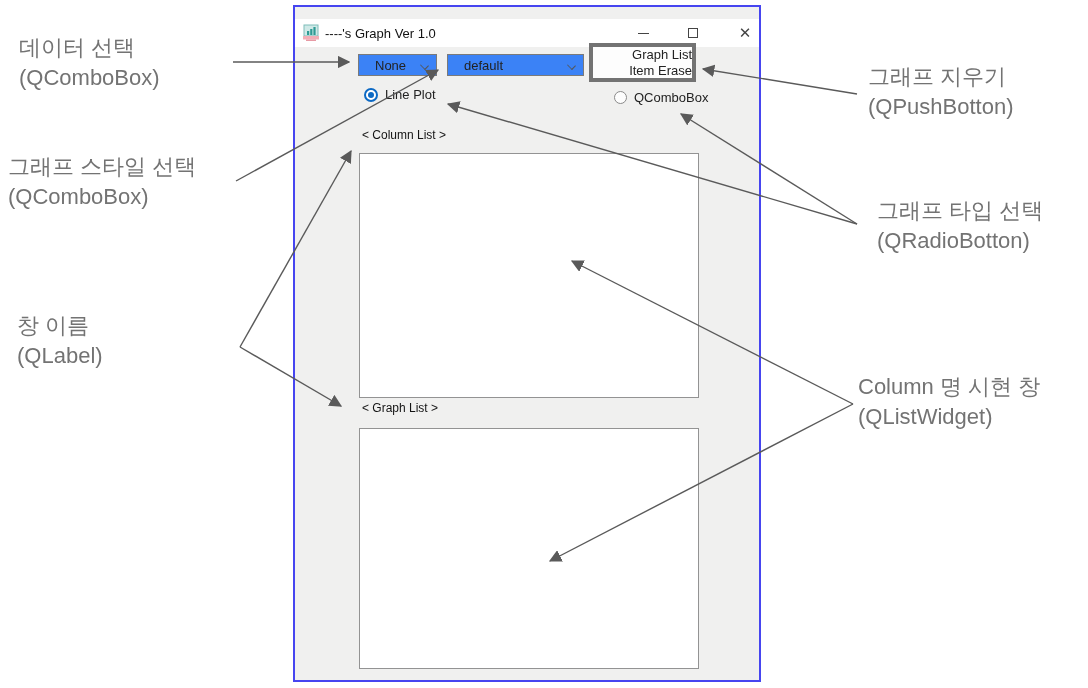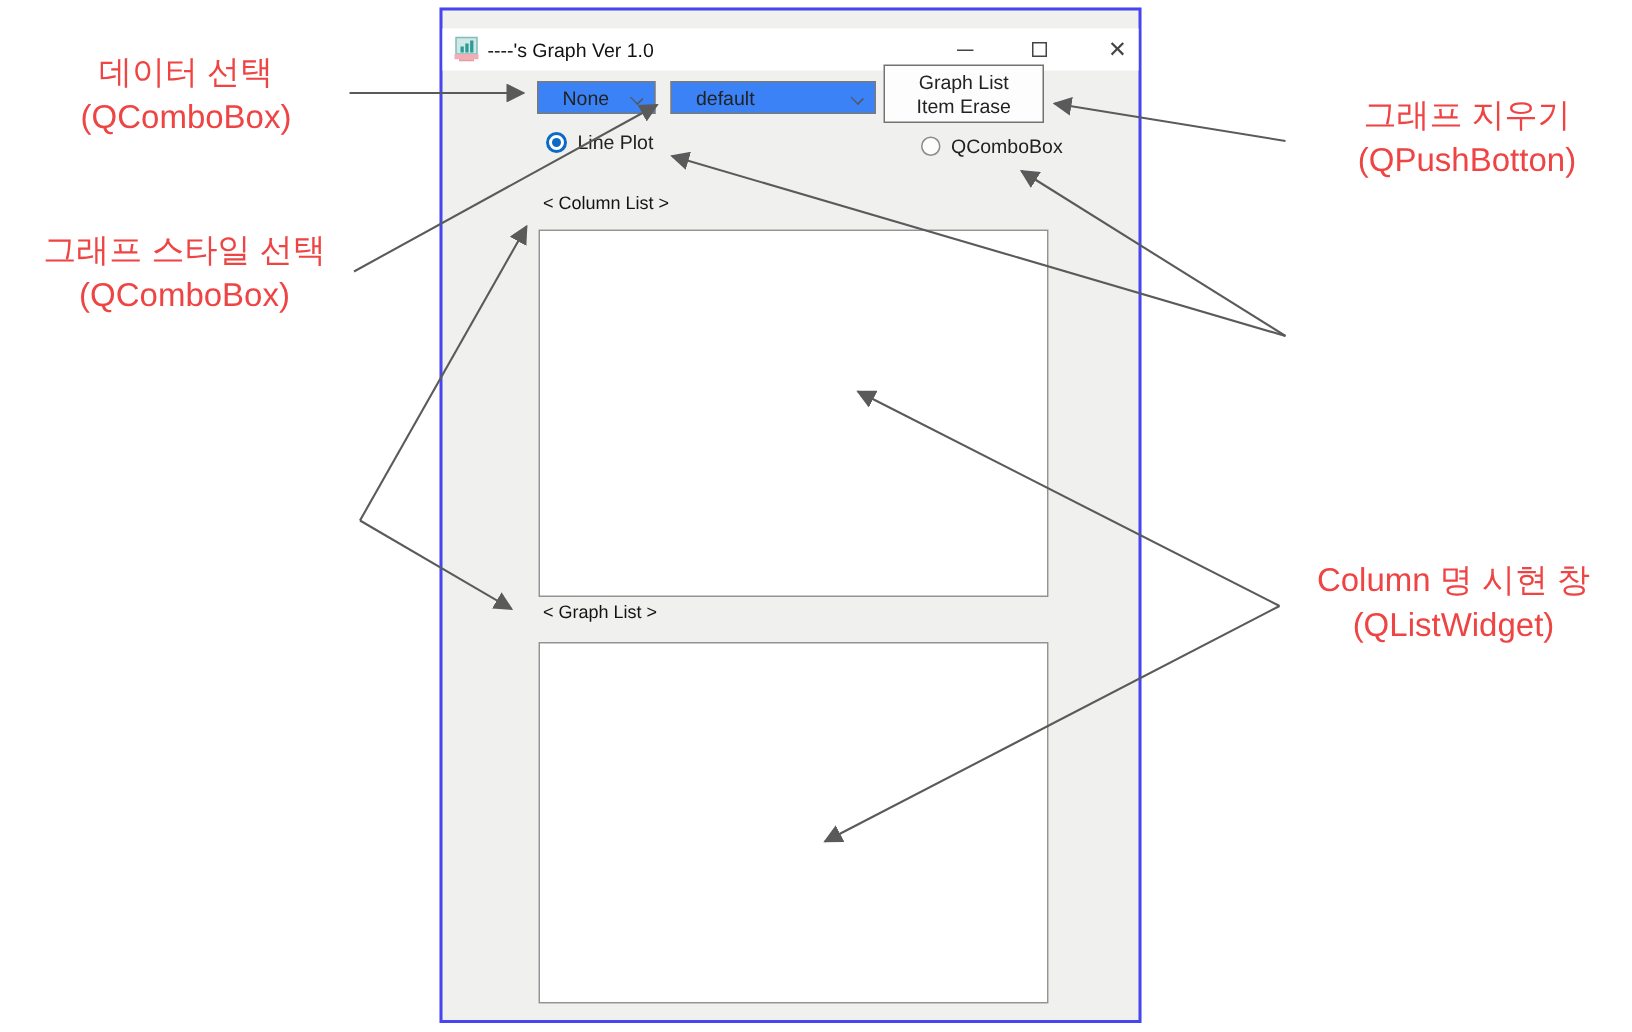--- a/index.html
+++ b/index.html
@@ -23,43 +23,43 @@
   .combo { position:absolute; height:22px; background:#3b82f6; border:1px solid #7a7a7a;
            display:flex; align-items:center; font-size:13px; color:#222; padding-left:16px; }
   .combo-none { left:63px; top:47px; width:79px; }
   .combo-default { left:152px; top:47px; width:137px; }
   .chev { position:absolute; right:8px; top:7px; width:7px; height:7px;
           border-right:1.4px solid #555; border-bottom:1.4px solid #555;
           transform:rotate(45deg) scaleY(0.8); }
 
   
   .erase-btn { position:absolute; left:294px; top:36px; width:107px; height:39px;
-               background:#fdfdfd; border:1px solid #737373; font-size:13px; color:#222;
-               display:flex; flex-direction:column; align-items:center; justify-content:center;
+               background:#fdfdfd; border:4px solid #737373; font-size:13px; color:#222;
+               display:flex; flex-direction:column; align-items:flex-end; justify-content:center;
                line-height:16px; }
 
   
   .radio-row { position:absolute; display:flex; align-items:center; }
   .radio-line { left:69px; top:80px; }
   .radio-hist { left:319px; top:83px; }
   .radio-dot { width:14px; height:14px; border-radius:50%; position:relative; }
   .radio-dot.checked { border:2px solid #0c69c4; background:#fff; }
   .radio-dot.checked::after { content:""; position:absolute; left:2px; top:2px;
         width:6px; height:6px; border-radius:50%; background:#0c69c4; }
   .radio-dot.unchecked { width:13px; height:13px; border:1px solid #8a8a8a; background:#fdfdfd; }
   .radio-label { margin-left:7px; font-size:13px; color:#222; white-space:nowrap; }
 
   
   .list-label { position:absolute; font-size:12px; color:#141414; white-space:nowrap; }
   .lbl-col { left:67px; top:121px; } .lbl-graph { left:67px; top:394px; }
   .listbox { position:absolute; left:64px; width:340px; background:#ffffff; border:1px solid #939393; }
   .list-col { top:146px; height:245px; } .list-graph { top:421px; height:241px; }
 
   
-  .ann { position:absolute; text-align:center; font-size:22px; color:#ef4444; line-height:30px; white-space:nowrap; }
+  .ann { position:absolute; font-size:22px; color:#737373; line-height:30px; white-space:nowrap; }
   .ann-data { left:19px; top:33px; width:210px; }
   .ann-style { left:8px; top:152px; width:230px; }
   .ann-name { left:17px; top:311px; width:210px; }
   .ann-erase { left:868px; top:62px; width:220px; }
   .ann-type { left:877px; top:196px; width:211px; }
   .ann-list { left:858px; top:372px; width:222px; }
 
   
   #arrows { position:absolute; left:0; top:0; width:1088px; height:688px;
             pointer-events:none; z-index:10; }
@@ -125,23 +125,31 @@
   </div>
 
   <div class="ann ann-data">
     <div>데이터 선택</div>
     <div>(QComboBox)</div>
   </div>
   <div class="ann ann-style">
     <div>그래프 스타일 선택</div>
     <div>(QComboBox)</div>
   </div>
+  <div class="ann ann-name">
+    <div>창 이름</div>
+    <div>(QLabel)</div>
+  </div>
   <div class="ann ann-erase">
     <div>그래프 지우기</div>
     <div>(QPushBotton)</div>
+  </div>
+  <div class="ann ann-type">
+    <div>그래프 타입 선택</div>
+    <div>(QRadioBotton)</div>
   </div>
   <div class="ann ann-list">
     <div>Column 명 시현 창</div>
     <div>(QListWidget)</div>
   </div>
 
   <svg id="arrows" viewBox="0 0 1088 688">
     <defs>
       <marker id="ah" viewBox="0 0 10 10" refX="9" refY="5" markerWidth="9" markerHeight="9" orient="auto-start-reverse">
         <path d="M0,0 L10,5 L0,10 z" fill="#5a5a5a"></path>

